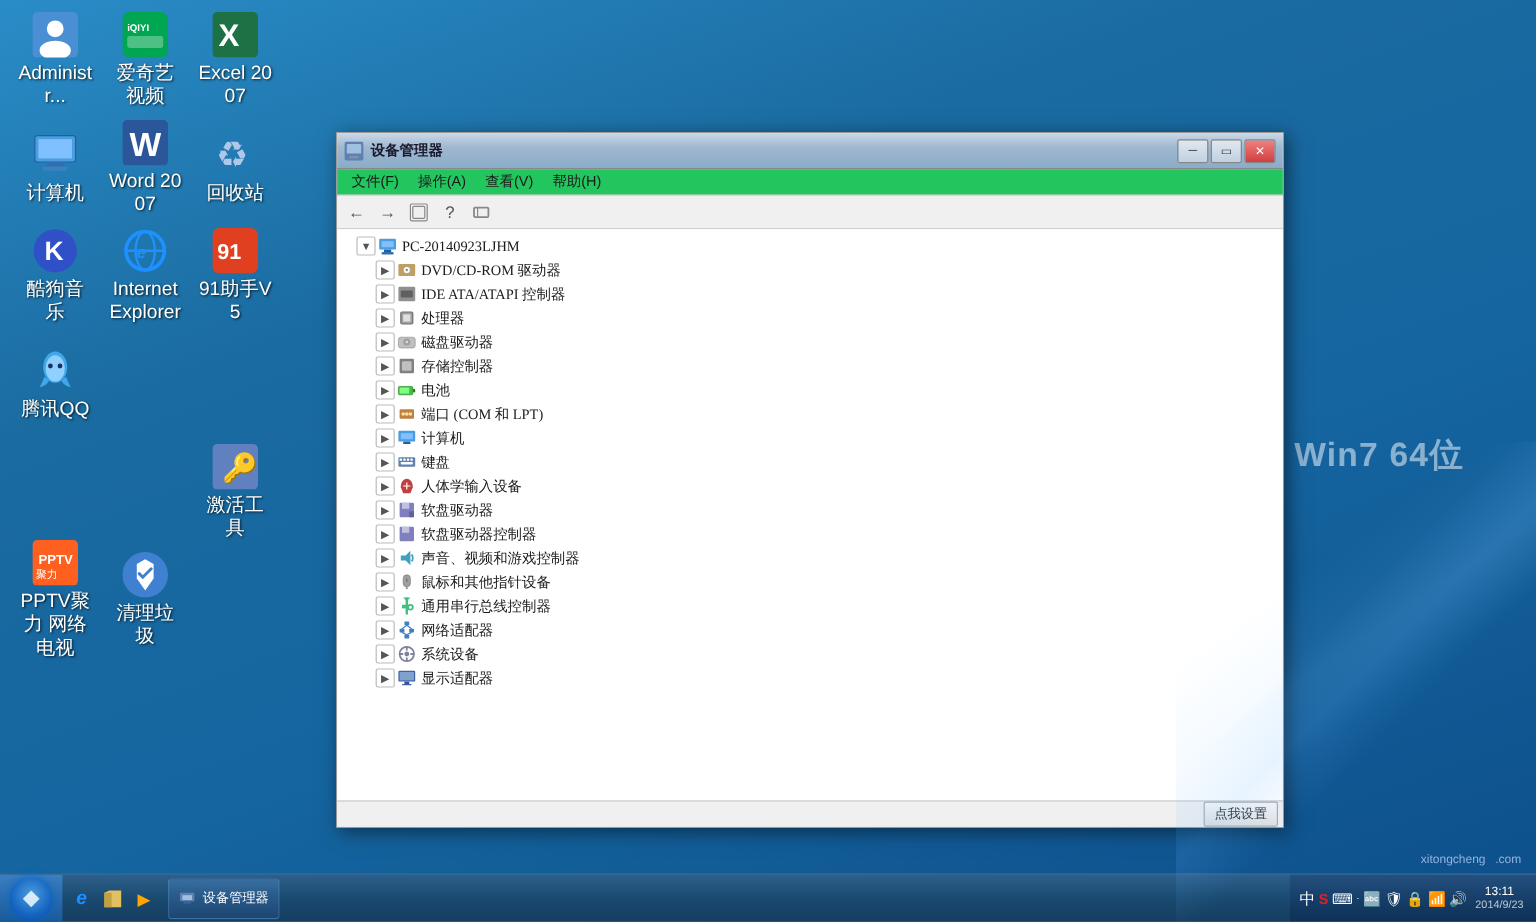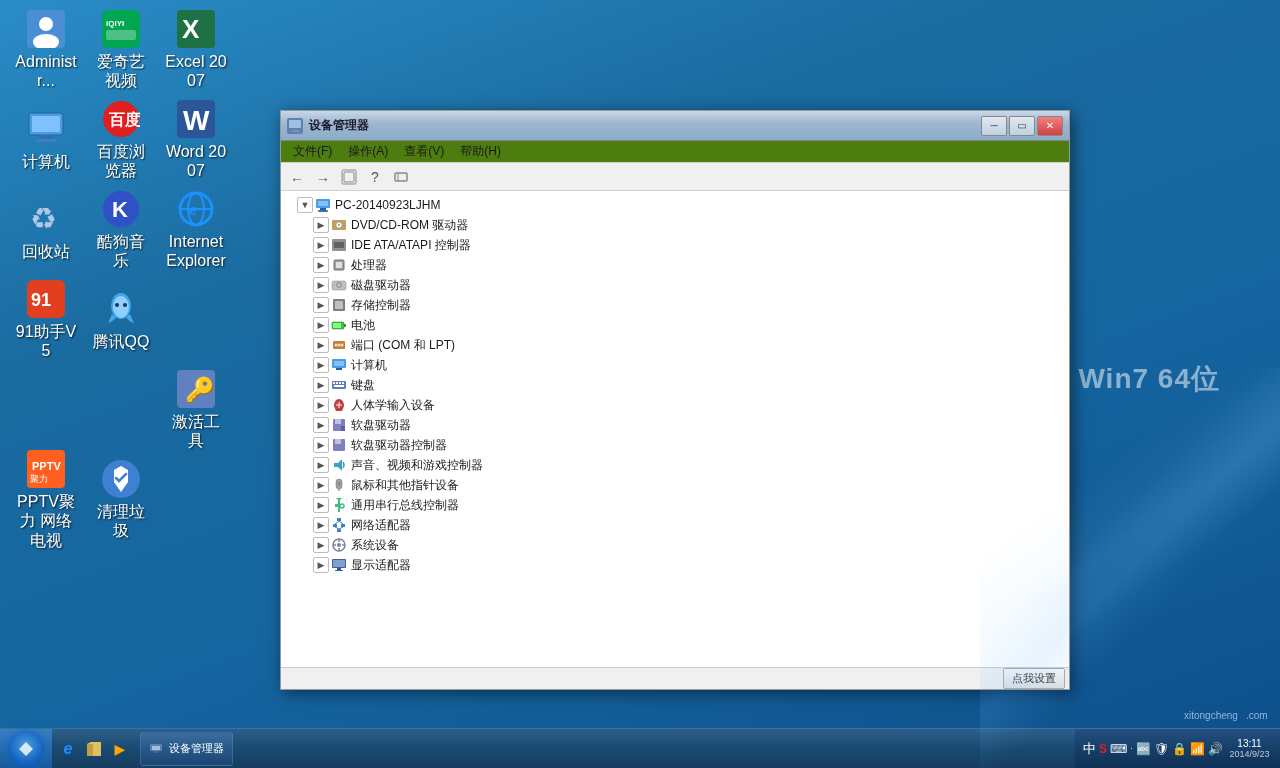--- a/index.html
+++ b/index.html
@@ -233,21 +233,21 @@
     }
 
     .win-btn.close {
       background: linear-gradient(180deg, #f08080 0%, #d04040 100%);
       color: white;
     }
 
     
     .menubar {
       height: 22px;
-      background: #4d7c0f;
+      background: #22c55e;
       display: flex;
       align-items: center;
       padding: 0 4px;
       border-bottom: 1px solid #d0d0d0;
     }
 
     .menu-item {
       padding: 2px 8px;
       cursor: pointer;
       font-size: 12px;
@@ -326,20 +326,21 @@
       align-items: center;
       justify-content: center;
       font-size: 12px;
       margin: 0 2px;
     }
 
     .tree-label {
       font-size: 12px;
       color: #1a1a1a;
       margin-left: 2px;
+      font-family: Liberation Serif, serif;
     }
 
     
     .statusbar {
       height: 22px;
       background: #f0f0f0;
       border-top: 1px solid #ccc;
       display: flex;
       align-items: center;
       padding: 0 4px;
@@ -401,29 +402,20 @@
     <div class="desktop-icon">
       <div class="icon-img">
         <svg width="38" height="38" viewBox="0 0 38 38">
           <rect x="2" y="4" width="34" height="22" rx="2" fill="#4a9ee0" stroke="#2060a0" stroke-width="1"></rect>
           <rect x="5" y="7" width="28" height="16" fill="#80c0ff"></rect>
           <rect x="12" y="26" width="14" height="4" fill="#3070b0"></rect>
           <rect x="9" y="30" width="20" height="3" rx="1" fill="#4080c0"></rect>
         </svg>
       </div>
       <div class="icon-label">计算机</div>
-    </div>
-    <div class="desktop-icon">
-      <div class="icon-img">
-        <svg width="38" height="38" viewBox="0 0 38 38">
-          <circle cx="19" cy="19" r="18" fill="#e02020"></circle>
-          <text x="7" y="25" font-size="16" fill="white" font-weight="bold">百度</text>
-        </svg>
-      </div>
-      <div class="icon-label">百度浏览器</div>
     </div>
     <div class="desktop-icon">
       <div class="icon-img">
         <svg width="38" height="38" viewBox="0 0 38 38">
           <rect width="38" height="38" rx="4" fill="#2b579a"></rect>
           <text x="6" y="30" font-size="28" fill="white" font-weight="bold">W</text>
         </svg>
       </div>
       <div class="icon-label">Word 2007</div>
     </div>

